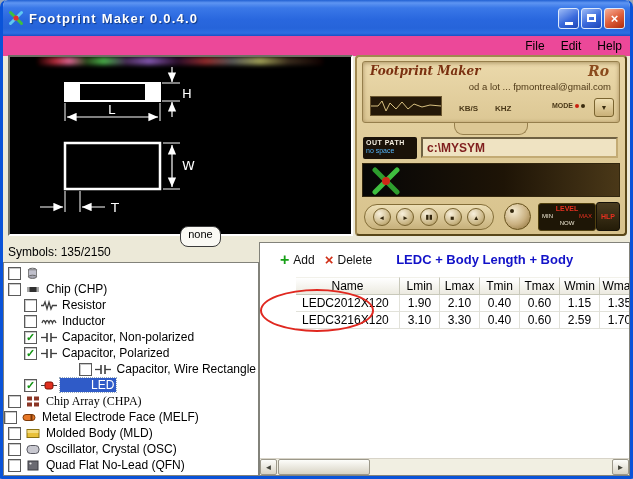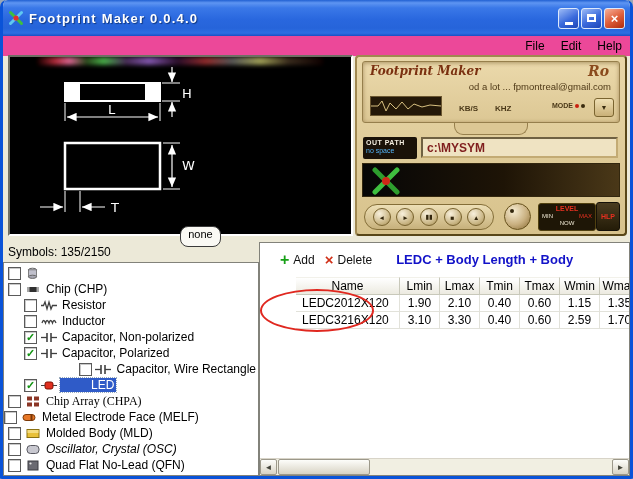--- a/index.html
+++ b/index.html
@@ -384,21 +384,21 @@
         <div class="tree-row" style="padding-left: 4px;">
           <span class="checkbox"></span>
           <span class="tree-icon">
             <svg width="14" height="13" viewBox="0 0 14 13">
               <rect x="1" y="2.5" width="12" height="8" fill="#E8C038" stroke="#8A7010"></rect>
               <rect x="1.5" y="3" width="11" height="3" fill="#F4DC80"></rect>
             </svg>
           </span>
           <span class="tree-label">Molded Body (MLD)</span>
         </div>
-        <div class="tree-row" style="padding-left: 4px; font-style: italic;">
+        <div class="tree-row" style="padding-left: 4px;">
           <span class="checkbox"></span>
           <span class="tree-icon">
             <svg width="14" height="13" viewBox="0 0 14 13">
               <rect x="1" y="2.5" width="12" height="8" rx="3.5" fill="#C8C8D0" stroke="#585860"></rect>
             </svg>
           </span>
           <span class="tree-label">Oscillator, Crystal (OSC)</span>
         </div>
         <div class="tree-row" style="padding-left: 4px;">
           <span class="checkbox"></span>

